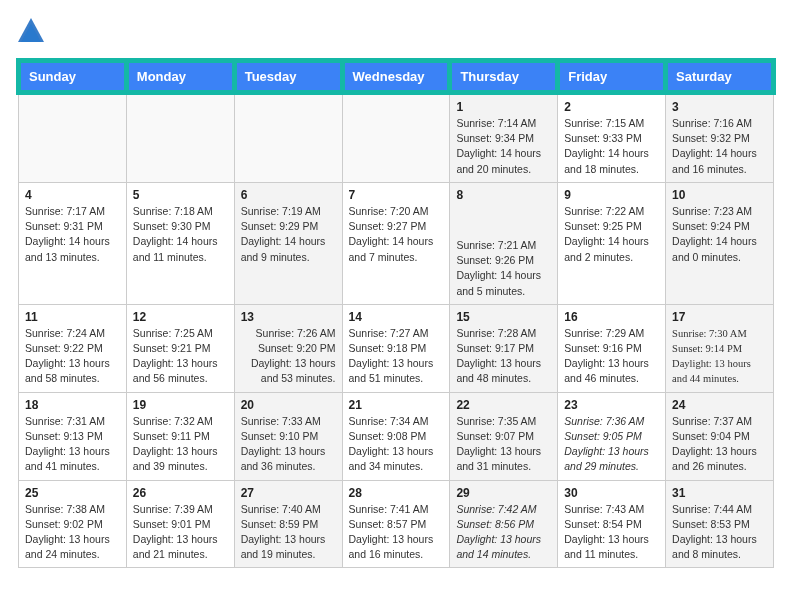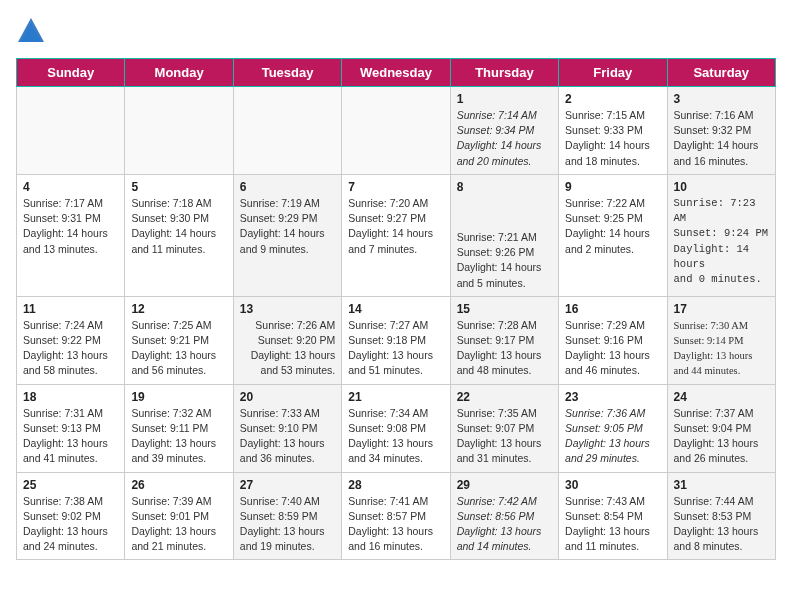--- a/index.html
+++ b/index.html
@@ -43,27 +43,27 @@
     .location {
       font-size: 15px;
       color: #444;
     }
     .calendar {
       width: 100%;
       border-collapse: collapse;
       border: 1px solid #ccc;
     }
     .calendar th {
-      background: #be185d;
+      background: #3b82f6;
       color: #fff;
-      text-align: center;
+      text-align: left;
       padding: 6px 8px;
       font-size: 13px;
       font-weight: bold;
-      border: 1px solid #14b8a6;
+      border: 5px solid #14b8a6;
     }
     .calendar td {
       border: 1px solid #ccc;
       vertical-align: top;
       padding: 5px 6px;
       font-size: 11px;
       color: #222;
       width: calc(100% / 7);
       min-height: 80px;
       height: 80px;
@@ -119,21 +119,21 @@
       </tr>
   </thead>
   <tbody id="calendar-body">
   <tr>
         <td class="empty"></td>
         <td class="empty"></td>
         <td class="empty"></td>
         <td class="empty"></td>
         <td class="shaded">
           <span class="day-number">1</span>
-          <div class="day-info" style="white-space: pre-line; font-style: italic;">Sunrise: 7:14 AM
+          <div class="day-info" style="white-space: pre-line;">Sunrise: 7:14 AM
 Sunset: 9:34 PM
 Daylight: 14 hours
 and 20 minutes.</div>
         </td>
         <td>
           <span class="day-number">2</span>
           <div class="day-info" style="white-space: pre-line;">Sunrise: 7:15 AM
 Sunset: 9:33 PM
 Daylight: 14 hours
 and 18 minutes.</div>
@@ -184,21 +184,21 @@
         </td>
         <td>
           <span class="day-number">9</span>
           <div class="day-info" style="white-space: pre-line;">Sunrise: 7:22 AM
 Sunset: 9:25 PM
 Daylight: 14 hours
 and 2 minutes.</div>
         </td>
         <td class="shaded">
           <span class="day-number">10</span>
-          <div class="day-info" style="white-space: pre-line; font-family: Liberation Mono, monospace;">Sunrise: 7:23 AM
+          <div class="day-info" style="white-space: pre-line;">Sunrise: 7:23 AM
 Sunset: 9:24 PM
 Daylight: 14 hours
 and 0 minutes.</div>
         </td>
       </tr>
       <tr>
         <td>
           <span class="day-number">11</span>
           <div class="day-info" style="white-space: pre-line;">Sunrise: 7:24 AM
 Sunset: 9:22 PM

